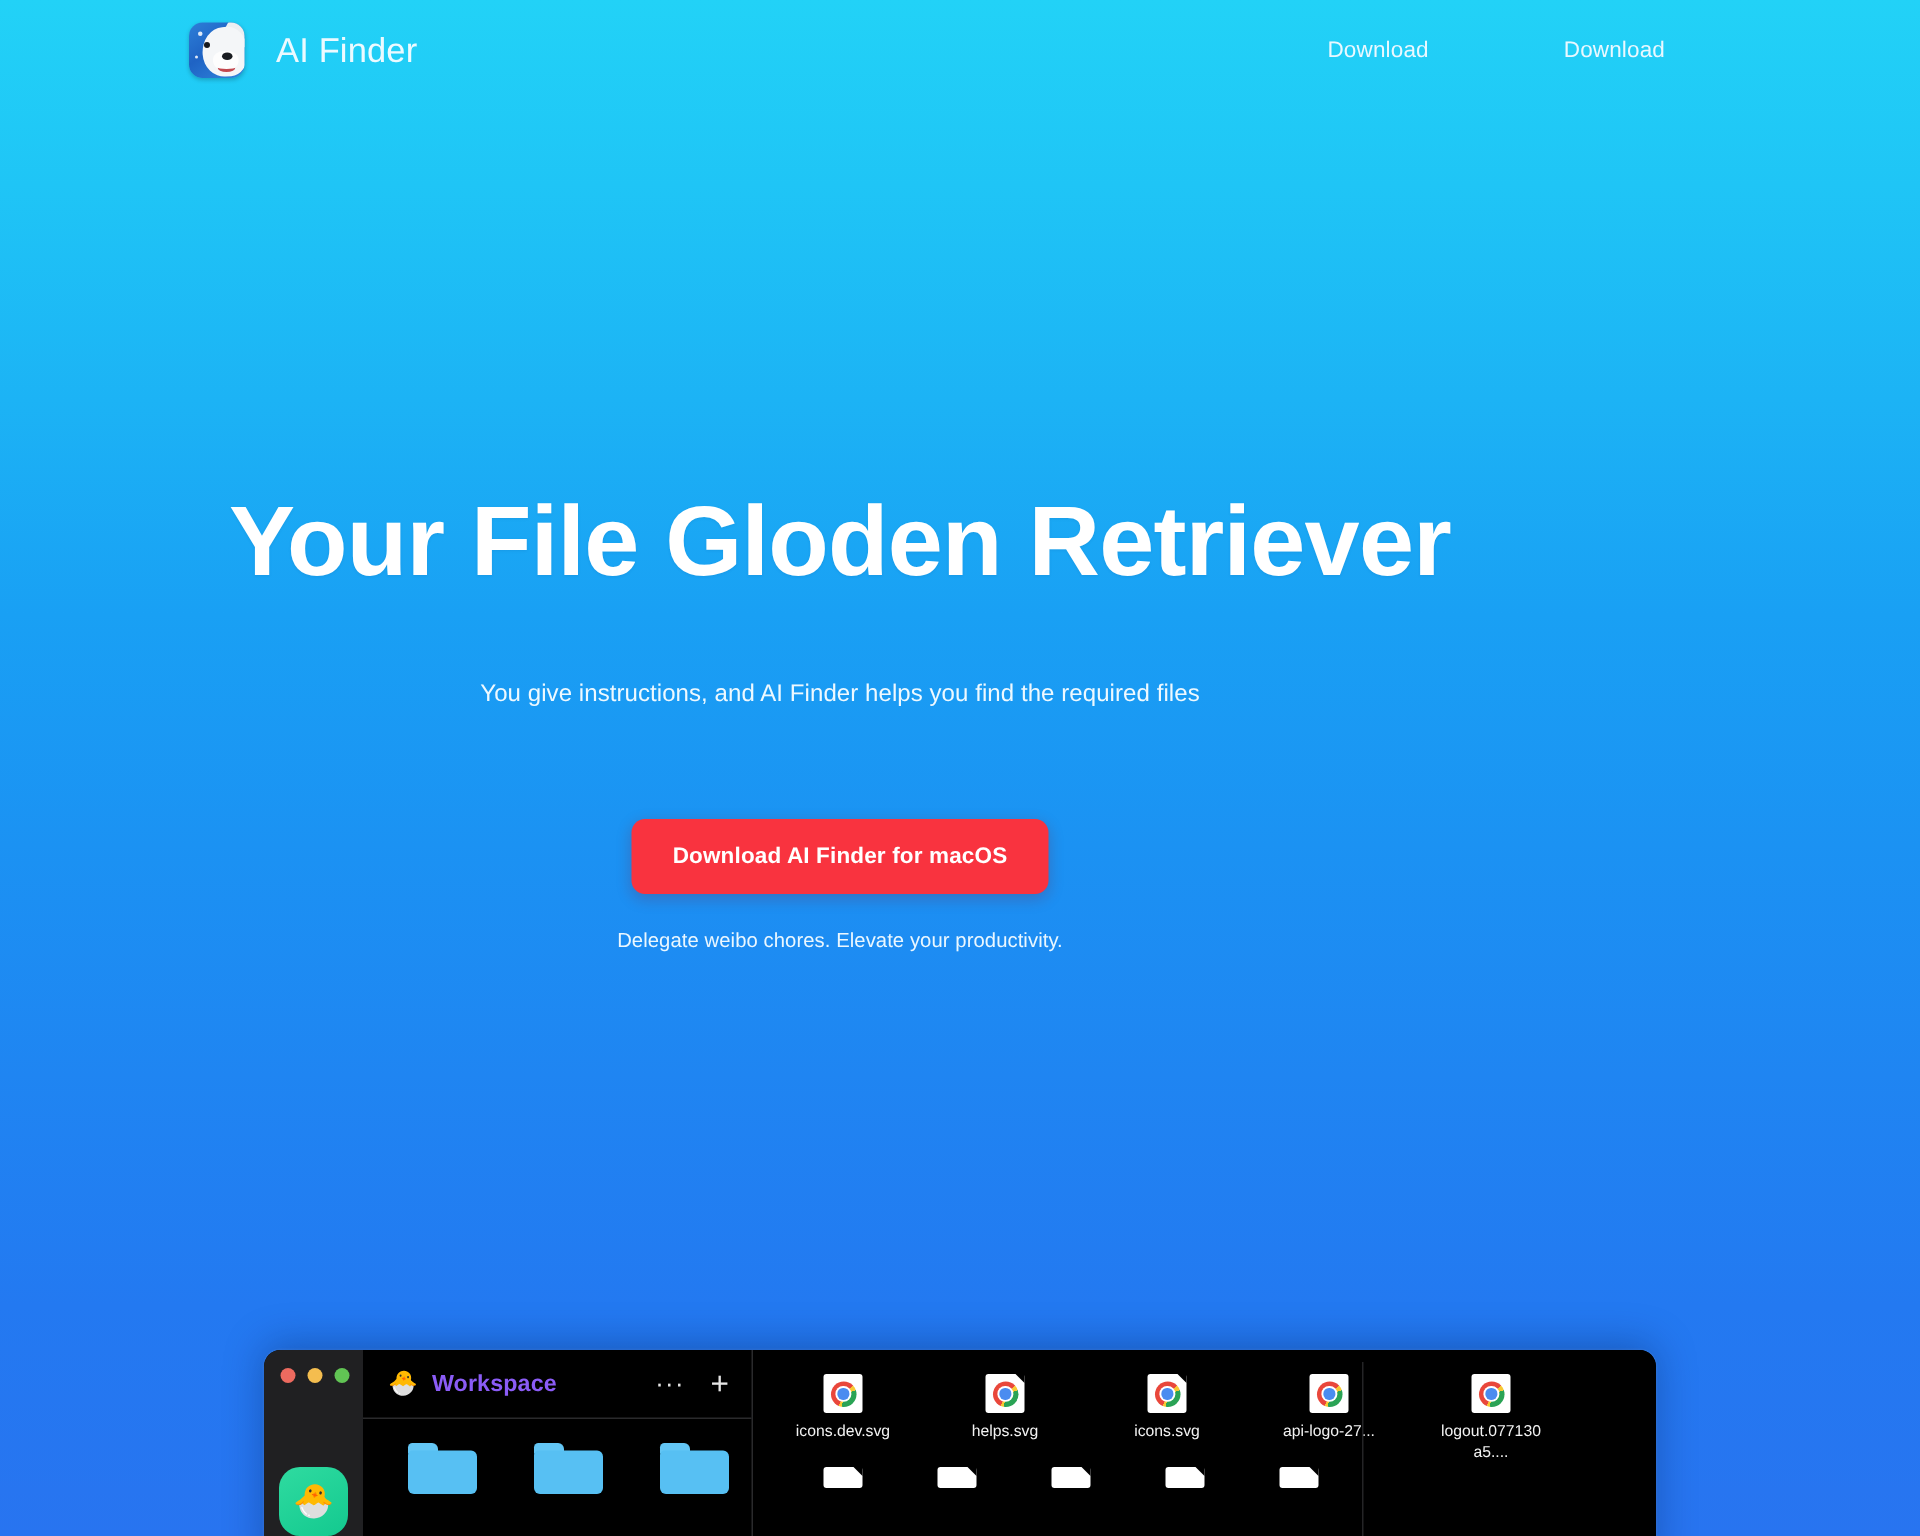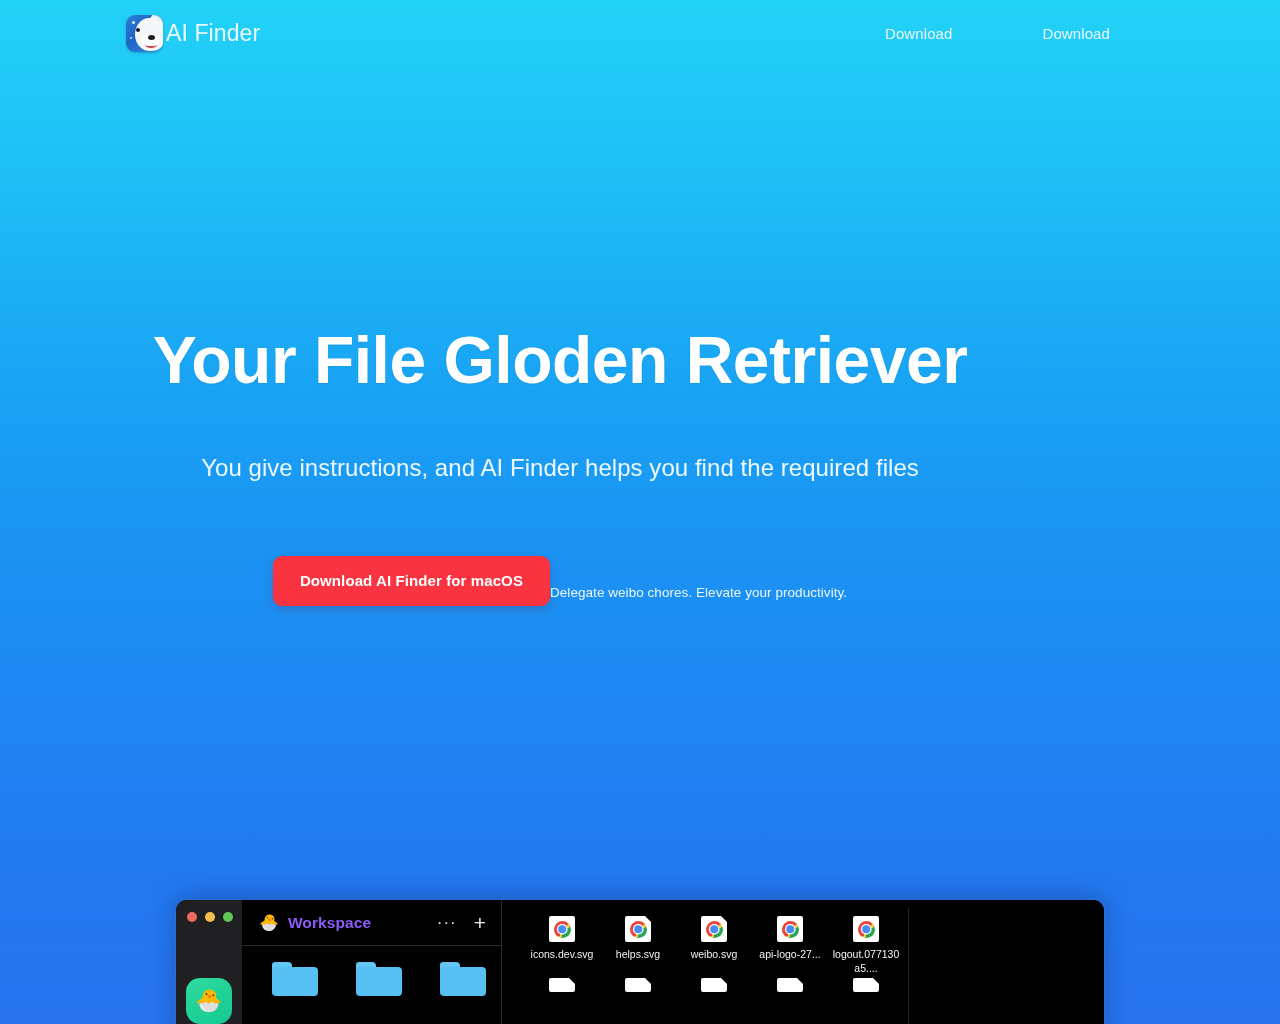--- a/index.html
+++ b/index.html
@@ -12,21 +12,21 @@
   body {
     background:linear-gradient(180deg,#22d2f7 0%,#1fc5f6 12%,#1cb3f5 26%,#19a0f4 40%,#1b92f3 55%,#1f85f2 70%,#2379f1 85%,#2874f0 100%);
     position:relative;
   }
 
   
   .nav {
     position:absolute; top:0; left:0; width:1280px; height:66px;
     display:flex; align-items:center; padding:0 170px 0 126px;
   }
-  .brand { display:flex; align-items:center; gap:3px; }
+  .brand { display:flex; align-items:center; gap:21px; }
   .logo-icon {
     width:37px; height:37px; border-radius:9px; position:relative; overflow:hidden;
     background:linear-gradient(145deg,#2d7fd8 0%,#1f63c4 45%,#2f86dd 100%);
     box-shadow:0 1px 3px rgba(0,0,0,.22);
     flex:none;
   }
   .logo-icon .dog-head {
     position:absolute; right:-2px; top:3px; width:30px; height:33px;
     background:#f4f6f8; border-radius:50% 45% 42% 50% / 55% 50% 48% 50%;
     transform:rotate(-4deg);
@@ -69,25 +69,25 @@
   .hero {
     position:absolute; top:326px; left:0; width:1120px;
     display:flex; flex-direction:column; align-items:center;
   }
   .hero-title {
     font-size:66px; font-weight:700; color:#ffffff; letter-spacing:-.5px;
     line-height:1.06; text-align:center;
     text-shadow:0 1px 2px rgba(0,60,120,.10);
   }
   .hero-sub {
-    margin-top:58px; font-size:24px; font-weight:400; color:#eef9ff;
+    margin-top:58px; font-size:16px; font-weight:400; color:#eef9ff;
     text-align:center; letter-spacing:.05px;
   }
   .cta-wrap {
-    margin-top:74px; display:flex; flex-direction:row; align-items:center;
+    margin-top:74px; display:flex; flex-direction:column; align-items:center;
   }
   .cta-button {
     background:#f9333f; color:#ffffff; border:none; border-radius:9px;
     font-family:"Liberation Sans", sans-serif;
     font-size:15px; font-weight:700; letter-spacing:.1px;
     padding:16px 27px 17px; cursor:pointer;
     box-shadow:0 3px 10px rgba(140,10,20,.22);
   }
   .cta-note {
     margin-top:23px; font-size:13.5px; color:#eaf7ff; letter-spacing:.05px;
@@ -149,21 +149,21 @@
     background:#63c6f5; border-radius:3px 4px 0 0;
   }
   .folder .body {
     position:absolute; top:5px; left:0; width:46px; height:29px;
     background:#57c0f3; border-radius:3px 4px 4px 4px;
   }
 
   .win-content { flex:1; background:#000; position:relative; overflow:hidden; }
   .file-grid {
     display:grid; grid-template-columns:repeat(5, 76px);
-    column-gap:0; row-gap:4px; padding:16px 0 0 22px;
+    column-gap:0; row-gap:4px; padding:16px 0 0 22px;gap:32px;
   }
   .file-cell {
     width:76px; display:flex; flex-direction:column; align-items:center;
     cursor:pointer;
   }
   .file-thumb {
     width:26px; height:26px; background:#ffffff; border-radius:2px;
     display:flex; align-items:center; justify-content:center;
     position:relative; flex:none;
   }
@@ -296,21 +296,21 @@
             </span>
           </span>
         <span class="file-name">helps.svg</span>
       </div>
       <div class="file-cell">
         <span class="file-thumb doc">
             <span class="chrome">
               <span class="hub"></span>
             </span>
           </span>
-        <span class="file-name">weibo.svg</span>
+        <span class="file-name">icons.svg</span>
       </div>
       <div class="file-cell">
         <span class="file-thumb">
             <span class="chrome">
               <span class="hub"></span>
             </span>
           </span>
         <span class="file-name">api-logo-27...</span>
       </div>
       <div class="file-cell">

